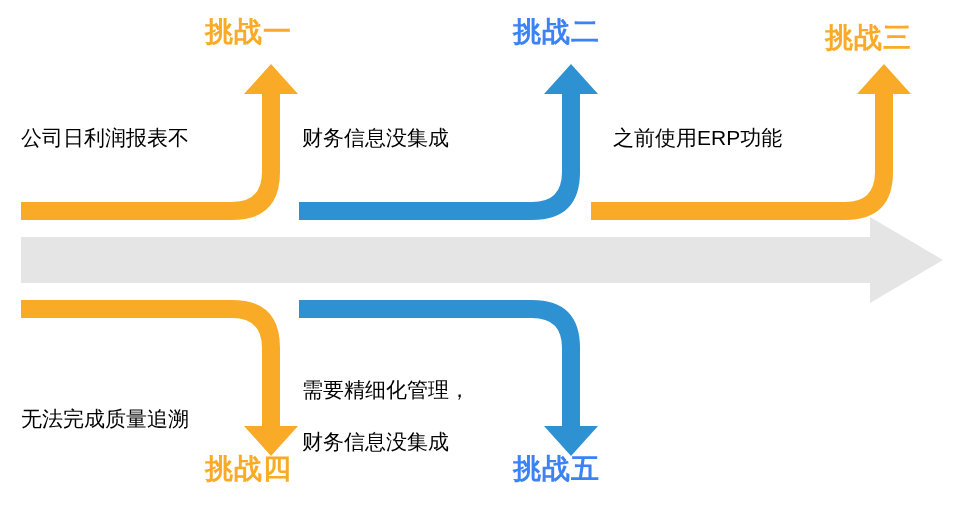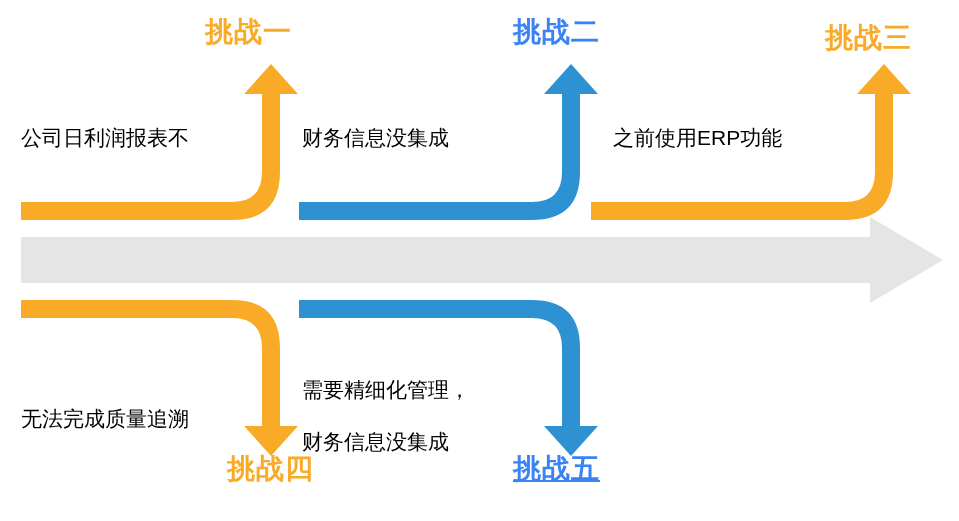--- a/index.html
+++ b/index.html
@@ -93,17 +93,17 @@
 
   <div class="desc" style="left:21px; top:384px;text-align:center;">
     <div>无法完成质量追溯</div>
   </div>
 
   <div class="desc" style="left:302px; top:355px;">
     <div>需要精细化管理，</div>
     <div>财务信息没集成</div>
   </div>
 
-  <div class="challenge-title title-orange" style="left:205px; top:455px;margin-left:22px;">挑战四</div>
+  <div class="challenge-title title-orange" style="left:205px; top:455px;">挑战四</div>
 
-  <div class="challenge-title title-blue" style="left:513px; top:455px;text-decoration:underline;">挑战五</div>
+  <div class="challenge-title title-blue" style="left:513px; top:455px;">挑战五</div>
 
 </div>
 
 </body></html>

